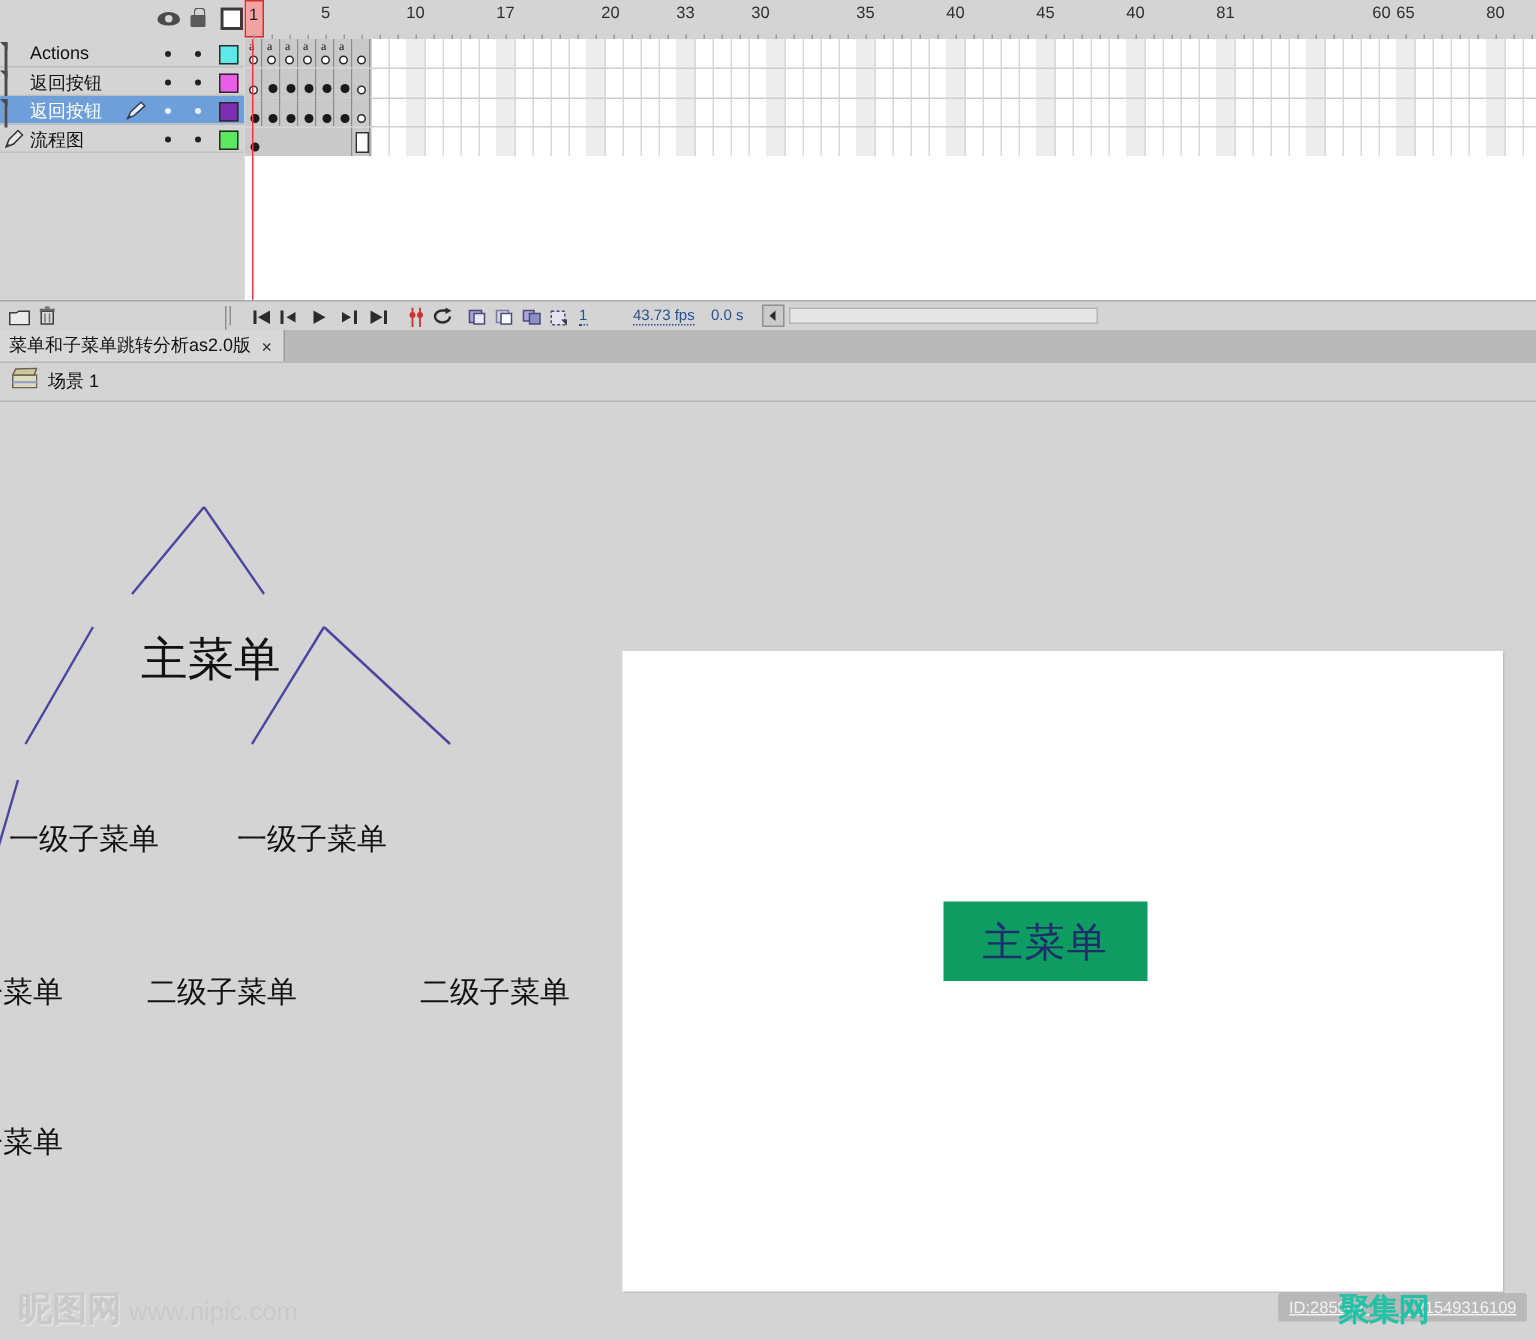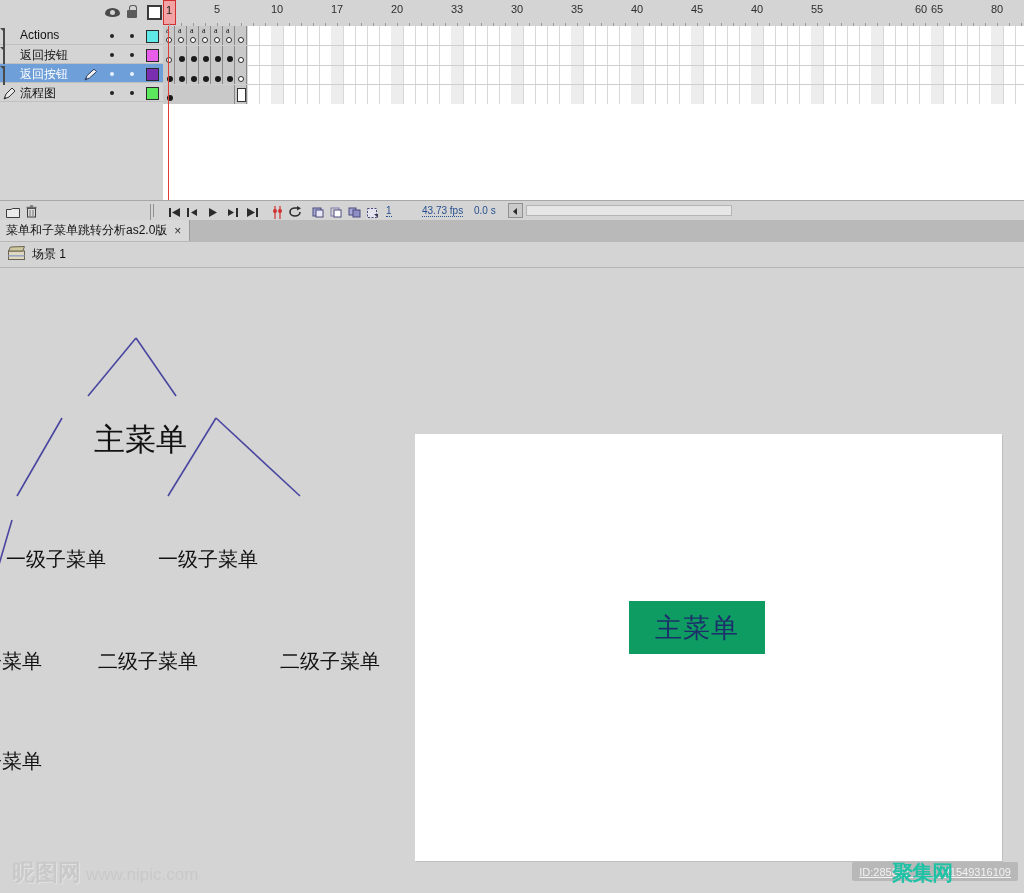--- a/index.html
+++ b/index.html
@@ -301,28 +301,28 @@
     </div>
   </div>
 
   <div id="ruler">
     <div id="playhead-box">
       <span id="playhead-num">1</span>
     </div>
   <span class="tick-num" style="left: 54px;">5</span>
       <span class="tick-num" style="left: 114px;">10</span>
       <span class="tick-num" style="left: 174px;">17</span>
-      <span class="tick-num" style="left: 234px;">20</span>
+      <span class="tick-num" style="left: 244px;">20</span>
       <span class="tick-num" style="left: 294px;">33</span>
-      <span class="tick-num" style="left: 354px;">30</span>
+      <span class="tick-num" style="left: 344px;">30</span>
       <span class="tick-num" style="left: 414px;">35</span>
       <span class="tick-num" style="left: 474px;">40</span>
       <span class="tick-num" style="left: 534px;">45</span>
       <span class="tick-num" style="left: 594px;">40</span>
-      <span class="tick-num" style="left: 654px;">55</span>
+      <span class="tick-num" style="left: 654px;">81</span>
       <span class="tick-num" style="left: 714px; margin-left: 44px;">60</span>
       <span class="tick-num" style="left: 774px;">65</span>
       <span class="tick-num" style="left: 834px;">80</span>
       <span class="tick-mark" style="left: 6px;"></span>
       <span class="tick-mark" style="left: 18px;"></span>
       <span class="tick-mark" style="left: 30px;"></span>
       <span class="tick-mark" style="left: 42px;"></span>
       <span class="tick-mark" style="left: 54px;"></span>
       <span class="tick-mark" style="left: 66px;"></span>
       <span class="tick-mark" style="left: 78px;"></span>

